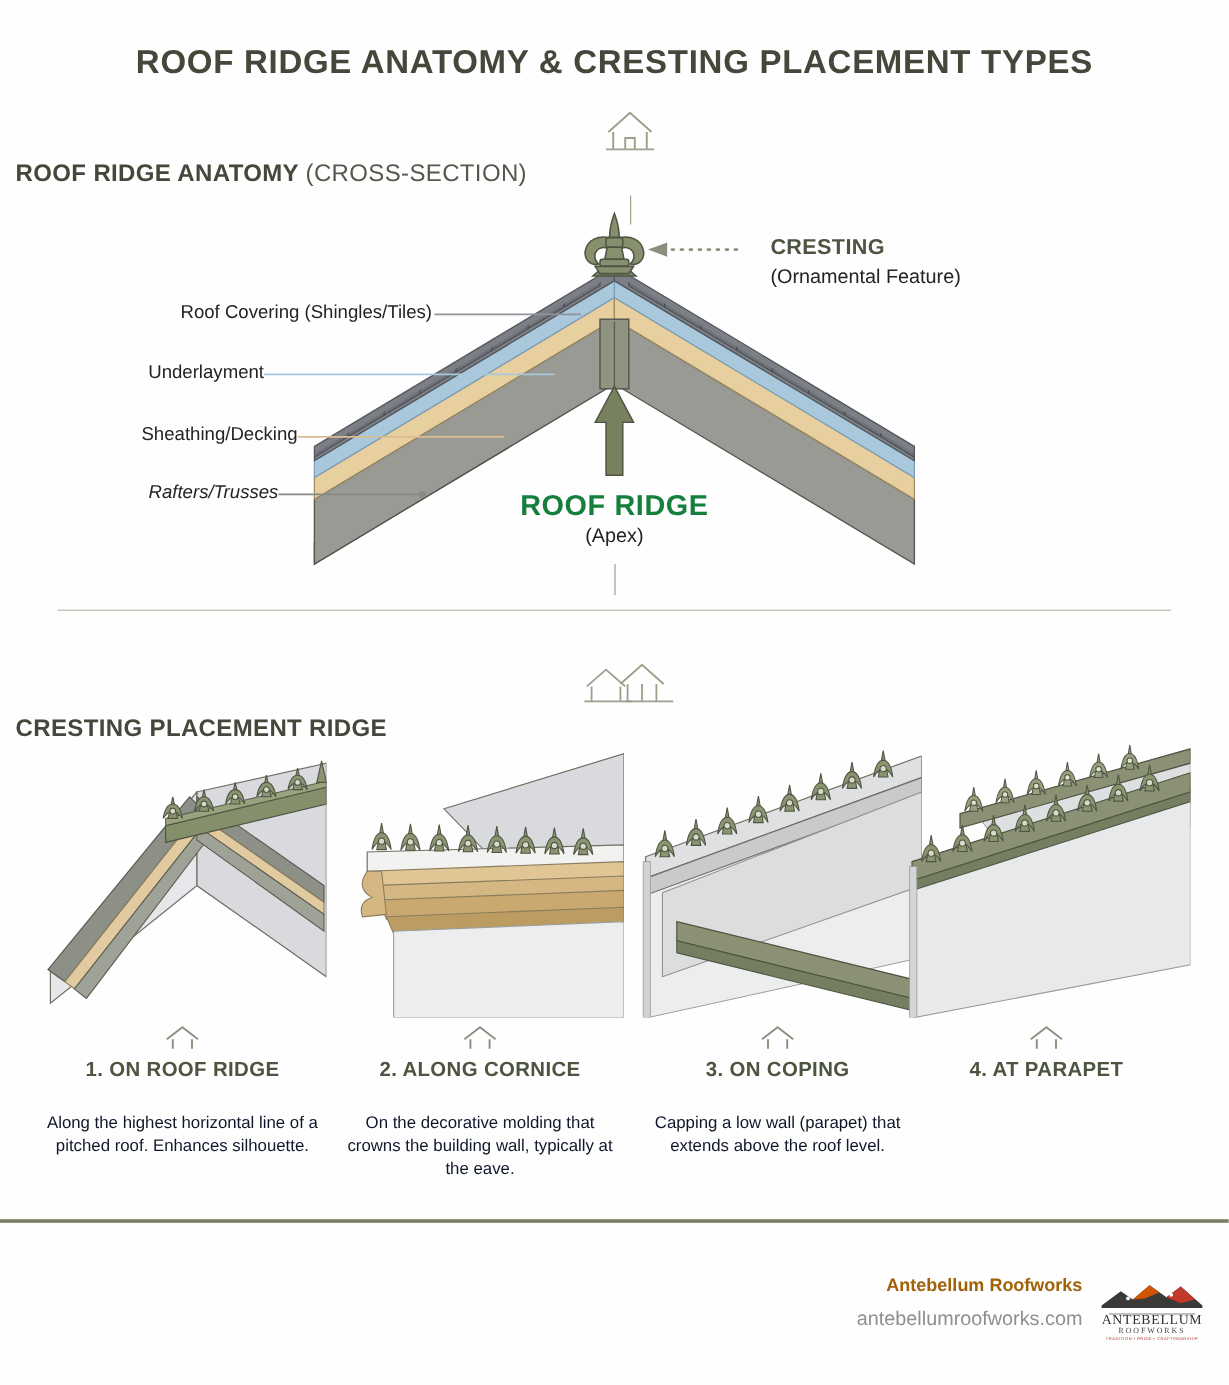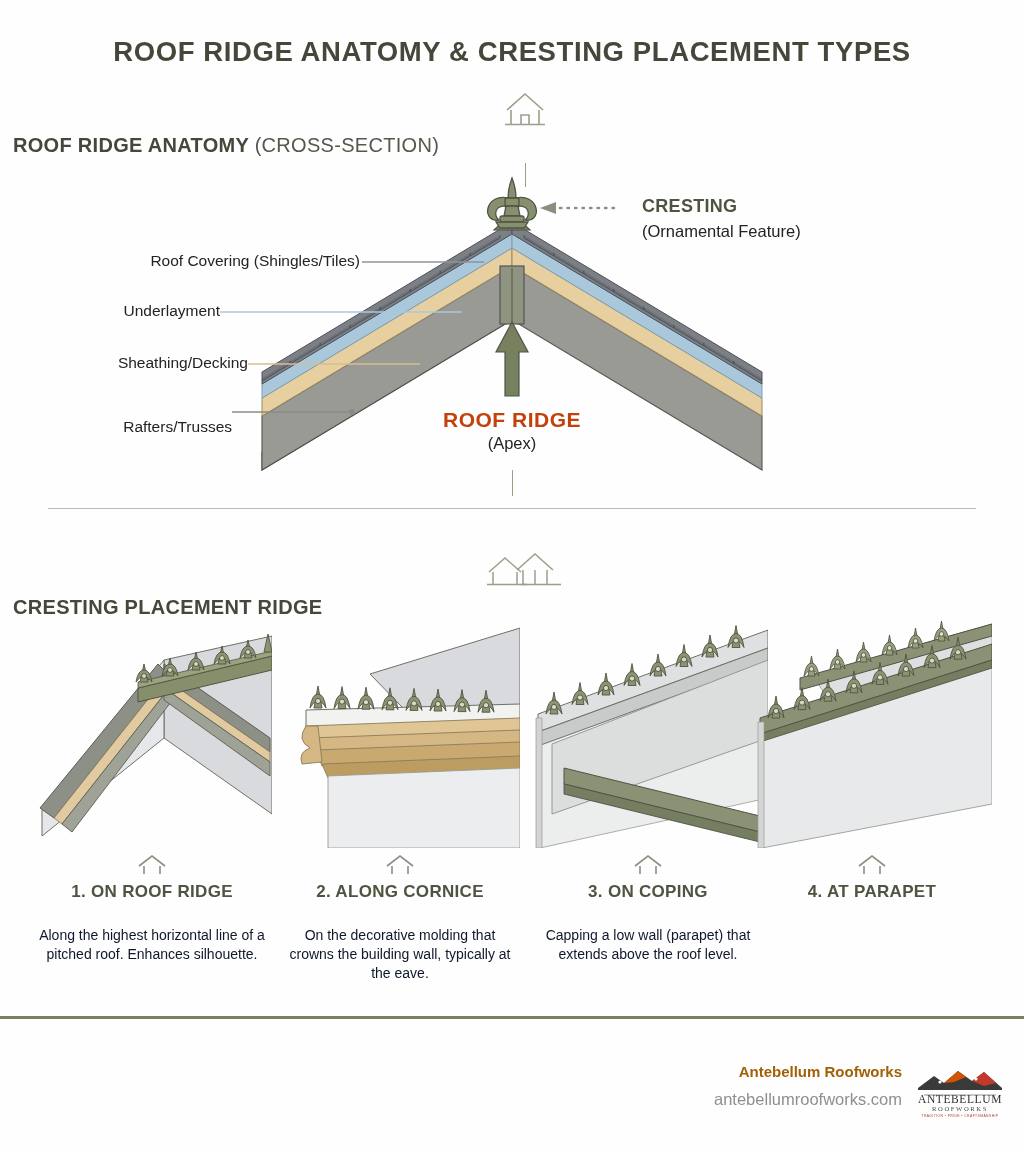--- a/index.html
+++ b/index.html
@@ -33,21 +33,21 @@
 
   .lbl {
     position: absolute; font-size: 15.5px; color: #232323;
     white-space: nowrap; text-align: right;
   }
 
   .callout-title { position: absolute; font-size: 18px; font-weight: bold; color: #4d5440; letter-spacing:.3px; }
   .callout-sub   { position: absolute; font-size: 16.5px; color: #232323; }
 
   .ridge-label { position: absolute; width: 260px; text-align: center; }
-  .ridge-label .t { font-size: 21px; font-weight: bold; color: #c2410c; letter-spacing: .5px; }
+  .ridge-label .t { font-size: 24px; font-weight: bold; color: #15803d; letter-spacing: .5px; }
   .ridge-label .s { font-size: 16.5px; color: #232323; margin-top: 2px; }
   .ridge-stem { position:absolute; width:1px; height:26px; background:#9aa08a; }
 
   
   .divider {
     position: absolute; left: 48px; width: 928px; height: 1px; background: #b9bbac;
   }
 
   
   .cards { position: absolute; top: 618px; left: 0; width: 1024px; height: 380px; }
@@ -187,21 +187,21 @@
 
       <g>
         <polygon points="512,152 496,182 505,182 505,226 519,226 519,182 528,182" fill="#77805f" stroke="#4f5443" stroke-width="1.2"></polygon>
       </g>
     </svg>
 
     
     <div class="lbl" style="left:40px; top:82px; width:320px;">Roof Covering (Shingles/Tiles)</div>
     <div class="lbl" style="left:40px; top:132px; width:180px;">Underlayment</div>
     <div class="lbl" style="left:40px; top:184px; width:208px;">Sheathing/Decking</div>
-    <div class="lbl" style="left:40px; top:248px; width:192px;">Rafters/Trusses</div>
+    <div class="lbl" style="left:40px; top:232px; width:192px;font-style:italic;">Rafters/Trusses</div>
 
     
     <div class="callout-title" style="left:642px; top:26px;">CRESTING</div>
     <div class="callout-sub" style="left:642px; top:52px;">(Ornamental Feature)</div>
 
     
     <div class="ridge-label" style="left:382px; top:238px;">
       <div class="t">ROOF RIDGE</div>
       <div class="s">(Apex)</div>
     </div>

